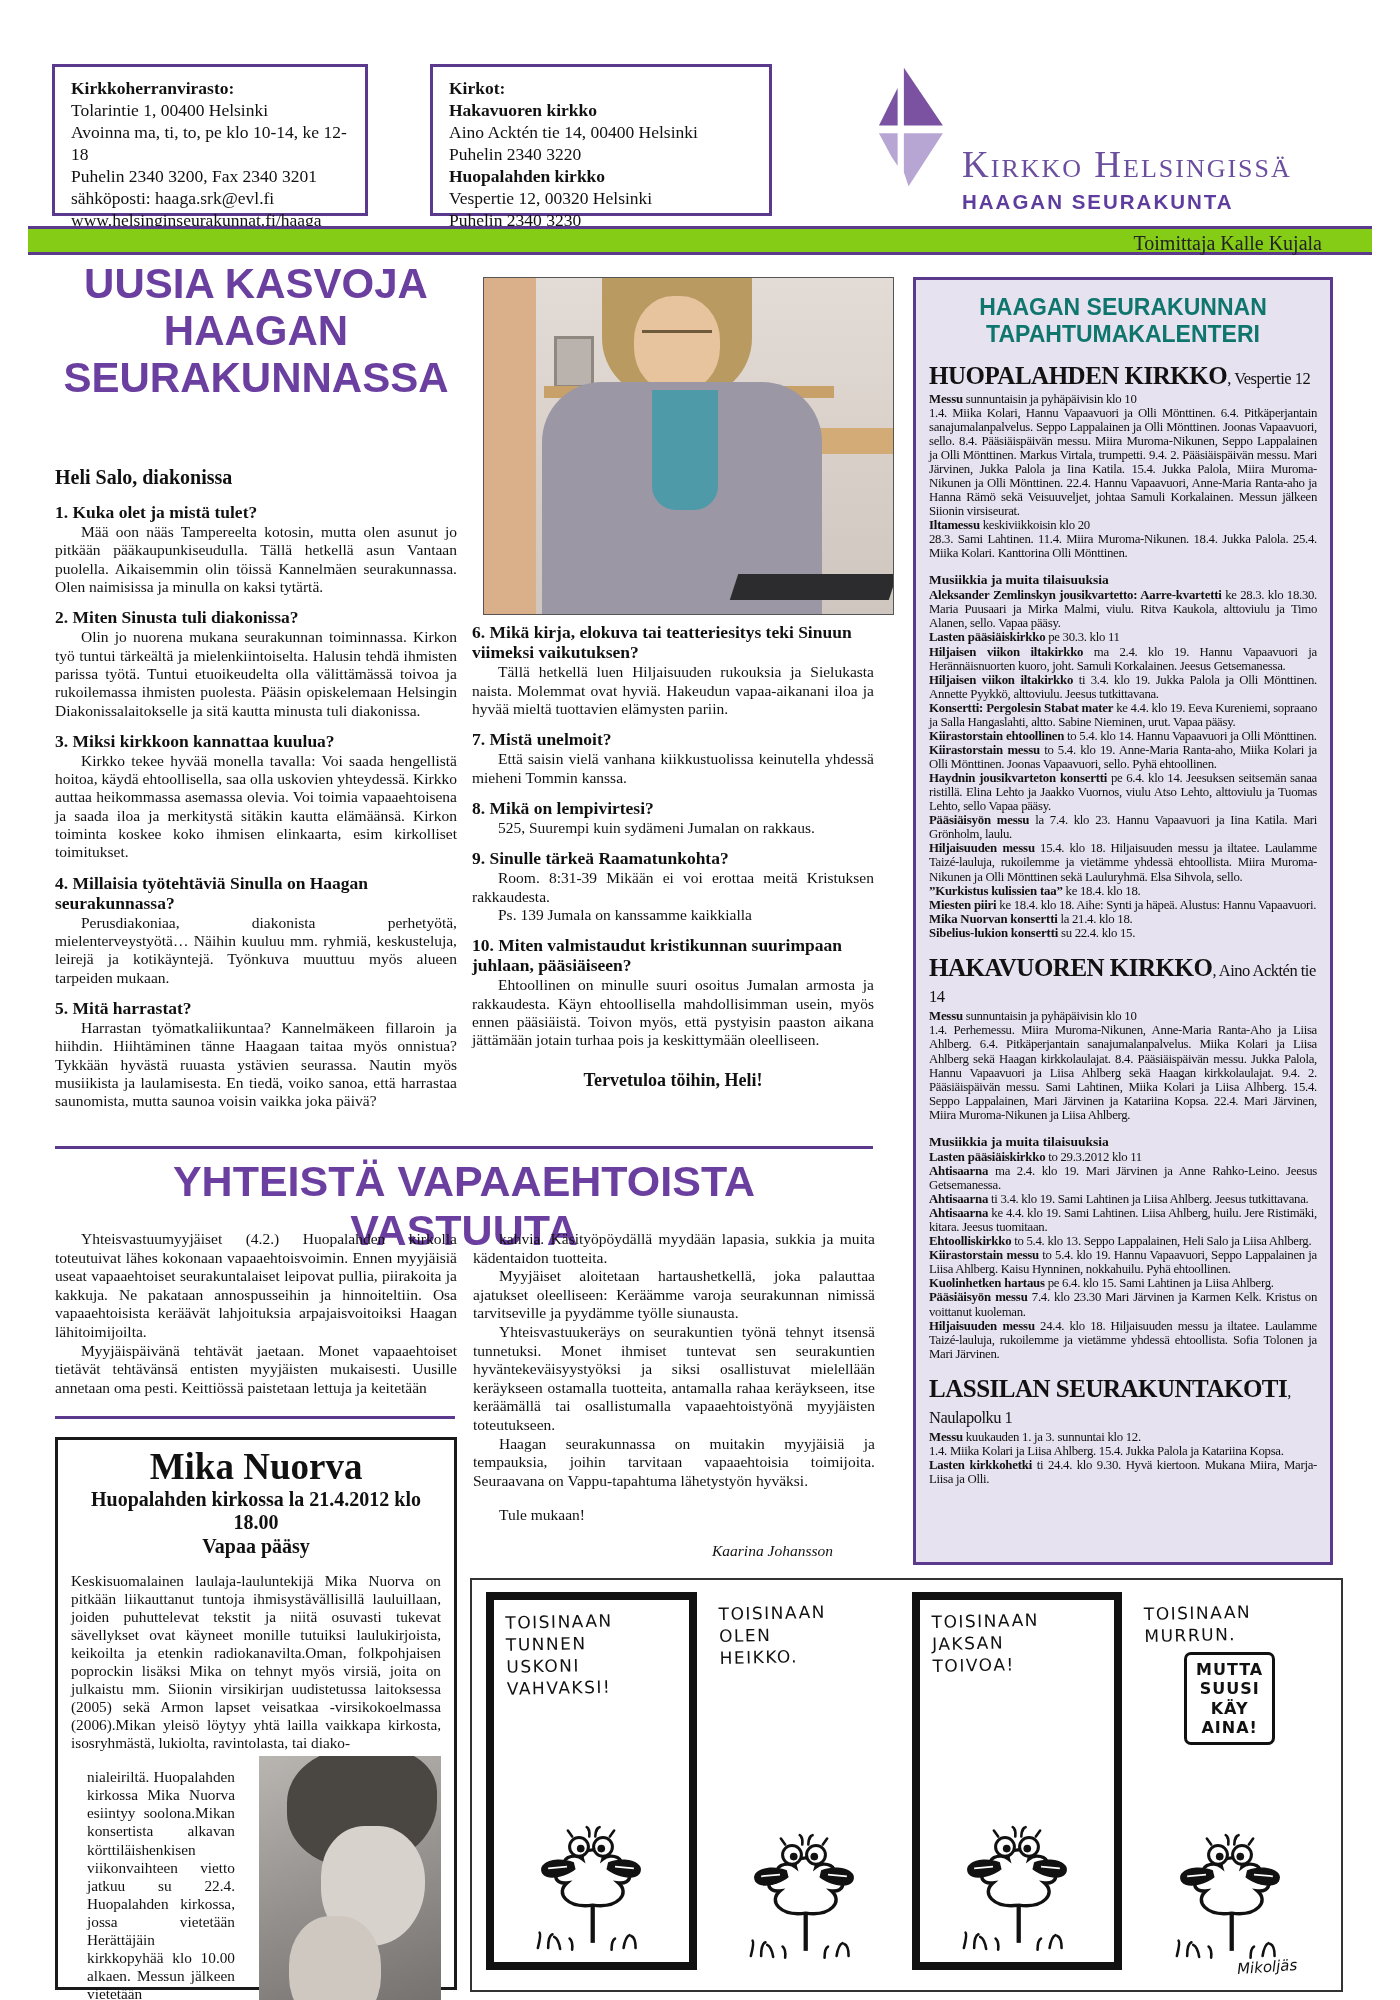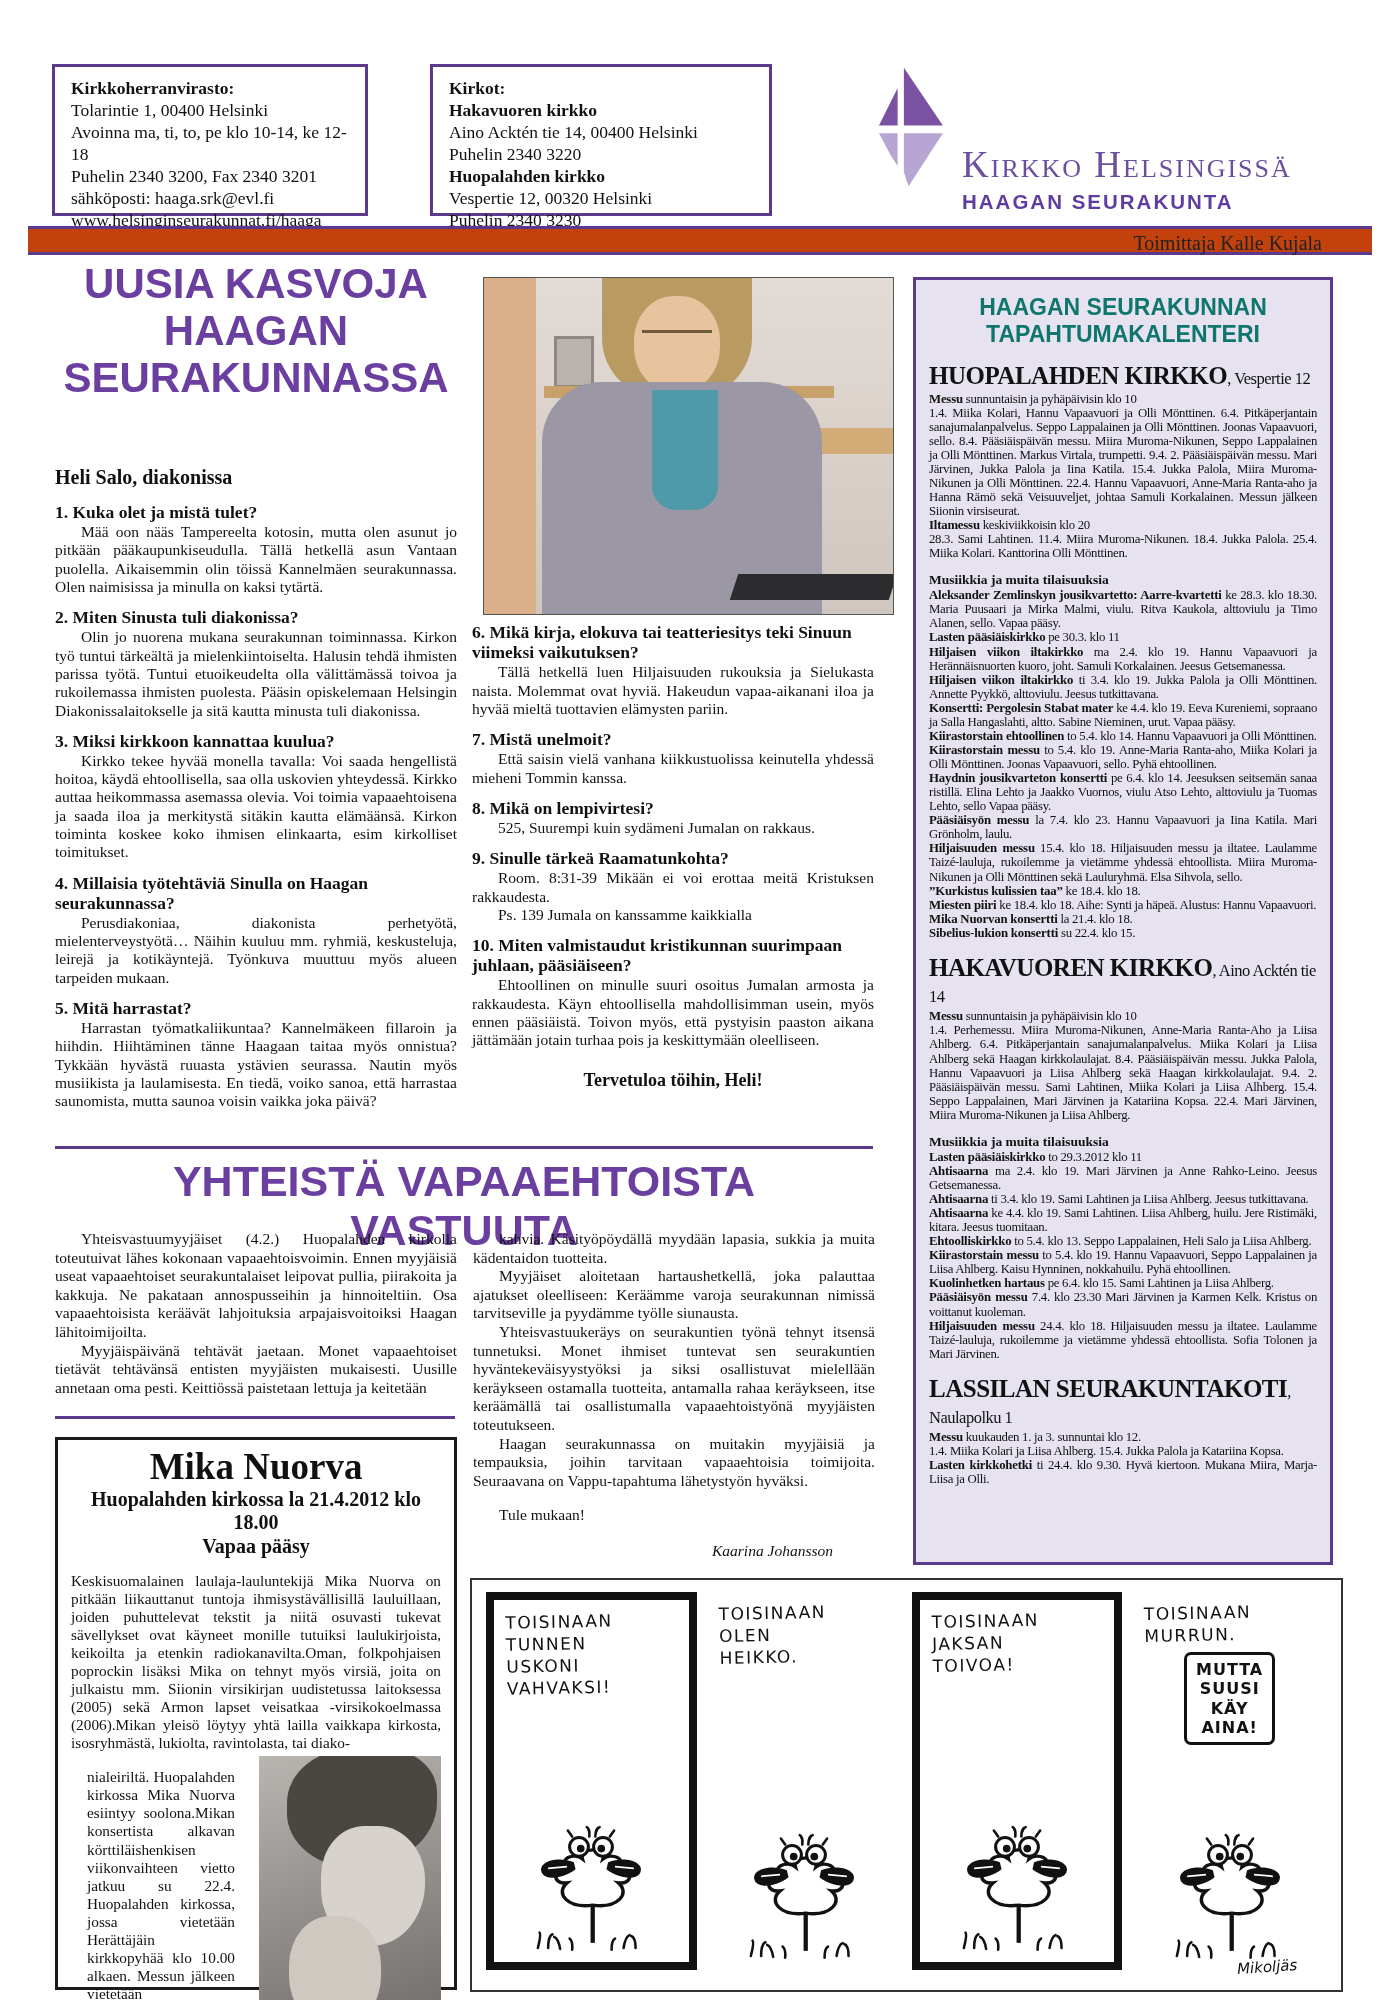--- a/index.html
+++ b/index.html
@@ -16,21 +16,21 @@
 
   
   #logo{position:absolute;left:868px;top:62px;display:flex;align-items:center;}
   #logo-text{margin-left:16px;padding-top:78px;}
   #logo-line1{font-variant:small-caps;font-size:37px;letter-spacing:2px;color:#6b4f9e;
               font-family:"Liberation Serif",serif;line-height:1;}
   #logo-line2{font-family:"Liberation Sans",sans-serif;font-weight:bold;font-size:20.5px;
               letter-spacing:2px;color:#5f3d9e;margin-top:7px;}
 
   
-  #editor-band{position:absolute;left:28px;right:28px;top:226px;height:29px;background:#c2410c;
+  #editor-band{position:absolute;left:28px;right:28px;top:226px;height:29px;background:#84cc16;
                border-top:3px solid #5b3a8e;border-bottom:3px solid #5b3a8e;
                text-align:right;padding-right:50px;font-size:20px;line-height:29px;color:#222;box-sizing:border-box;}
 
   
   #a1-title{position:absolute;left:55px;top:260px;width:402px;text-align:center;
             font-family:"Liberation Sans",sans-serif;font-weight:bold;font-size:42px;line-height:1.12;
             color:#6b3fa0;margin:0;}
   #a1-byline{position:absolute;left:55px;top:466px;font-weight:bold;font-size:20px;margin:0;}
   .qa-col{position:absolute;width:402px;}
   #qa-left{left:55px;top:502px;}

